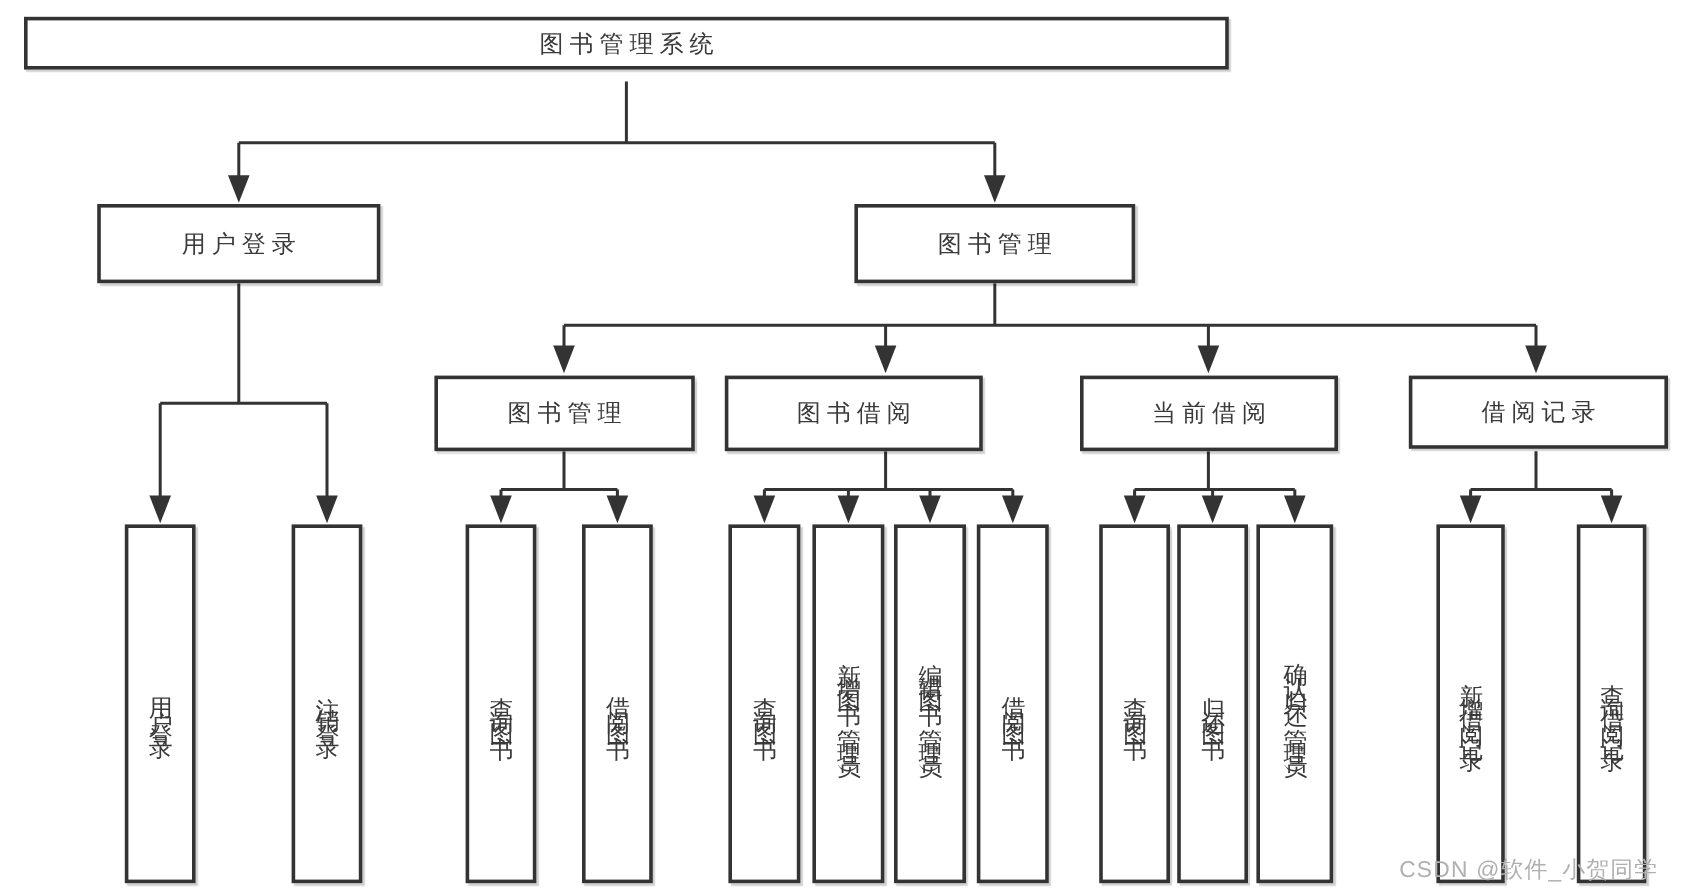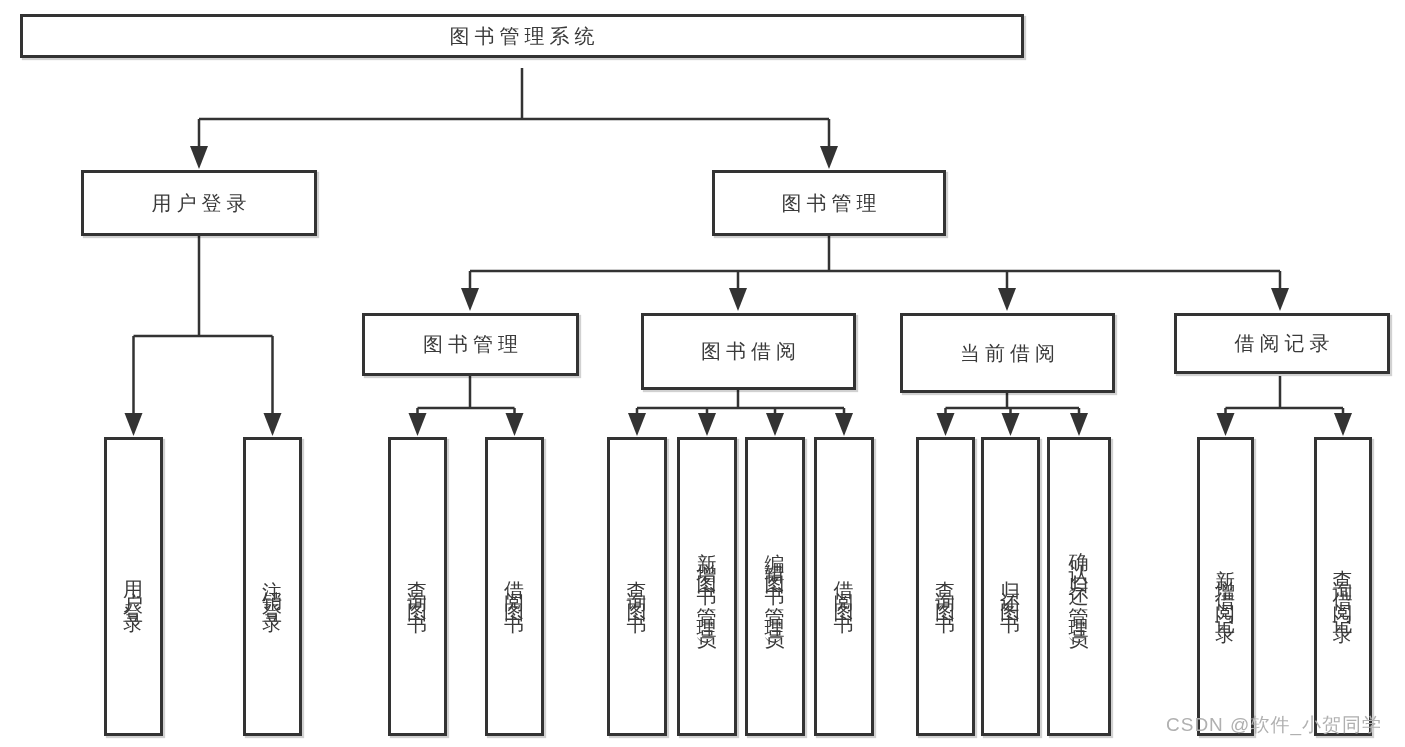--- a/index.html
+++ b/index.html
@@ -99,22 +99,22 @@
       <polygon points="1334,413 1352,413 1343,436"></polygon>
     </g>
   </svg>
 
   <div class="node h-node" style="left:20px;top:14px;width:1004px;height:44px">图书管理系统</div>
 
   <div class="node h-node" style="left:81px;top:170px;width:236px;height:66px">用户登录</div>
   <div class="node h-node" style="left:712px;top:170px;width:234px;height:66px">图书管理</div>
 
   <div class="node h-node" style="left:362px;top:313px;width:217px;height:63px">图书管理</div>
-  <div class="node h-node" style="left:641px;top:313px;width:215px;height:77px">图书借阅</div>
-  <div class="node h-node" style="left:900px;top:313px;width:215px;height:80px">当前借阅</div>
+  <div class="node h-node" style="left:604px;top:313px;width:215px;height:63px">图书借阅</div>
+  <div class="node h-node" style="left:900px;top:313px;width:215px;height:63px">当前借阅</div>
   <div class="node h-node" style="left:1174px;top:313px;width:216px;height:61px">借阅记录</div>
 
   <div class="node v-node" style="left:104px;top:437px;width:59px;height:299px">
     <span class="vtext">用户登录</span>
   </div>
   <div class="node v-node" style="left:243px;top:437px;width:59px;height:299px">
     <span class="vtext">注销登录</span>
   </div>
 
   <div class="node v-node" style="left:388px;top:437px;width:59px;height:299px">

